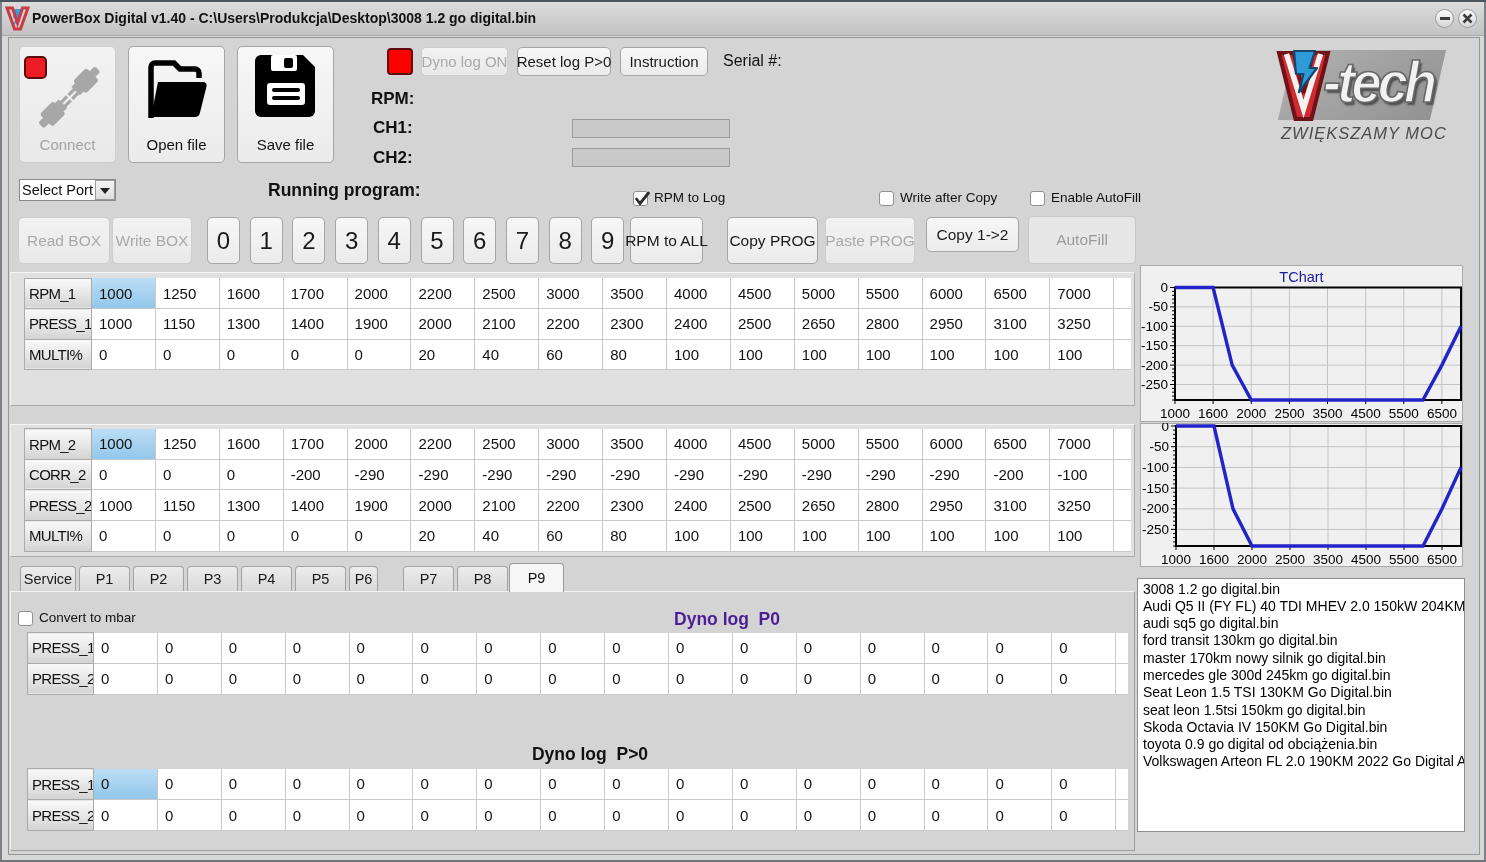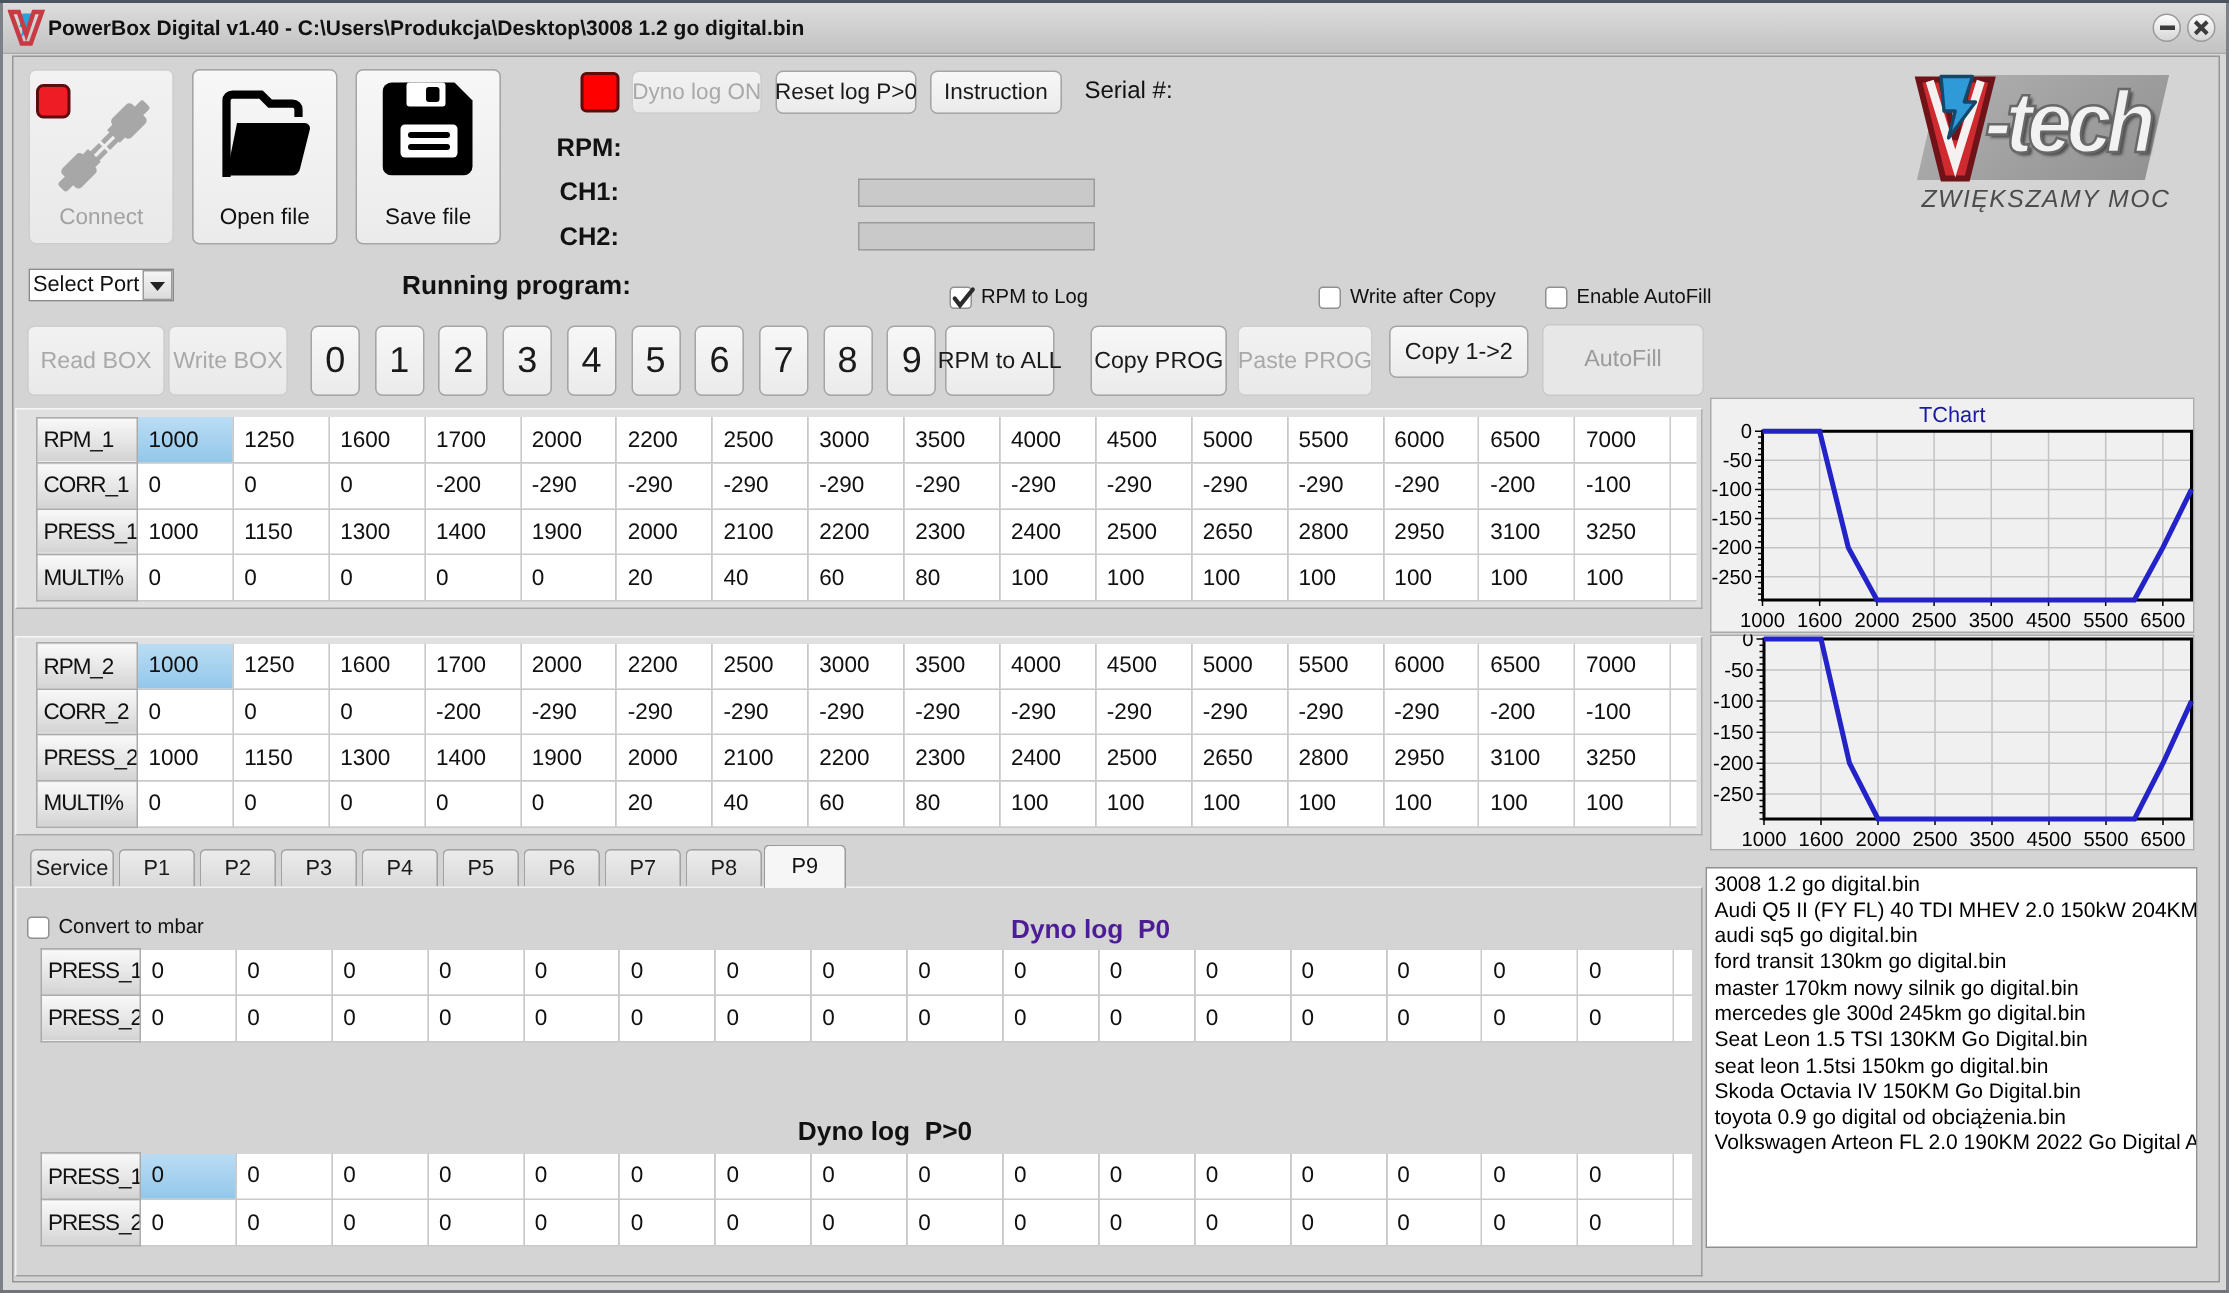--- a/index.html
+++ b/index.html
@@ -149,40 +149,20 @@
         <td class="dc">4000</td>
         <td class="dc">4500</td>
         <td class="dc">5000</td>
         <td class="dc">5500</td>
         <td class="dc">6000</td>
         <td class="dc">6500</td>
         <td class="dc">7000</td>
         <td class="fill"></td>
       </tr>
       <tr style="height:30.6px">
-        <td class="hd">CORR_1</td>
-        <td class="dc">0</td>
-        <td class="dc">0</td>
-        <td class="dc">0</td>
-        <td class="dc">-200</td>
-        <td class="dc">-290</td>
-        <td class="dc">-290</td>
-        <td class="dc">-290</td>
-        <td class="dc">-290</td>
-        <td class="dc">-290</td>
-        <td class="dc">-290</td>
-        <td class="dc">-290</td>
-        <td class="dc">-290</td>
-        <td class="dc">-290</td>
-        <td class="dc">-290</td>
-        <td class="dc">-200</td>
-        <td class="dc">-100</td>
-        <td class="fill"></td>
-      </tr>
-      <tr style="height:30.6px">
         <td class="hd">PRESS_1</td>
         <td class="dc">1000</td>
         <td class="dc">1150</td>
         <td class="dc">1300</td>
         <td class="dc">1400</td>
         <td class="dc">1900</td>
         <td class="dc">2000</td>
         <td class="dc">2100</td>
         <td class="dc">2200</td>
         <td class="dc">2300</td>
@@ -321,21 +301,21 @@
         <td class="fill"></td>
       </tr>
     </tbody>
   </table>
 <div class="abs" style="left:20px;top:566px;width:56px;height:25px;background:linear-gradient(#ececec,#d9d9d9);border:1px solid #a2a2a2;border-bottom:none;border-radius:4px 4px 0 0;text-align:center;font-size:14.5px;color:#1a1a1a;padding-top:4px;">Service</div>
 <div class="abs" style="left:79px;top:566px;width:51px;height:25px;background:linear-gradient(#ececec,#d9d9d9);border:1px solid #a2a2a2;border-bottom:none;border-radius:4px 4px 0 0;text-align:center;font-size:14.5px;color:#1a1a1a;padding-top:4px;">P1</div>
 <div class="abs" style="left:133px;top:566px;width:51px;height:25px;background:linear-gradient(#ececec,#d9d9d9);border:1px solid #a2a2a2;border-bottom:none;border-radius:4px 4px 0 0;text-align:center;font-size:14.5px;color:#1a1a1a;padding-top:4px;">P2</div>
 <div class="abs" style="left:187px;top:566px;width:51px;height:25px;background:linear-gradient(#ececec,#d9d9d9);border:1px solid #a2a2a2;border-bottom:none;border-radius:4px 4px 0 0;text-align:center;font-size:14.5px;color:#1a1a1a;padding-top:4px;">P3</div>
 <div class="abs" style="left:241px;top:566px;width:51px;height:25px;background:linear-gradient(#ececec,#d9d9d9);border:1px solid #a2a2a2;border-bottom:none;border-radius:4px 4px 0 0;text-align:center;font-size:14.5px;color:#1a1a1a;padding-top:4px;">P4</div>
 <div class="abs" style="left:295px;top:566px;width:51px;height:25px;background:linear-gradient(#ececec,#d9d9d9);border:1px solid #a2a2a2;border-bottom:none;border-radius:4px 4px 0 0;text-align:center;font-size:14.5px;color:#1a1a1a;padding-top:4px;">P5</div>
-<div class="abs" style="left:349px;top:566px;width:51px;height:25px;background:linear-gradient(#ececec,#d9d9d9);border:1px solid #a2a2a2;border-bottom:none;border-radius:4px 4px 0 0;text-align:center;font-size:14.5px;color:#1a1a1a;padding-top:4px;">P6</div>
+<div class="abs" style="left:349px;top:566px;width:29px;height:25px;background:linear-gradient(#ececec,#d9d9d9);border:1px solid #a2a2a2;border-bottom:none;border-radius:4px 4px 0 0;text-align:center;font-size:14.5px;color:#1a1a1a;padding-top:4px;">P6</div>
 <div class="abs" style="left:403px;top:566px;width:51px;height:25px;background:linear-gradient(#ececec,#d9d9d9);border:1px solid #a2a2a2;border-bottom:none;border-radius:4px 4px 0 0;text-align:center;font-size:14.5px;color:#1a1a1a;padding-top:4px;">P7</div>
 <div class="abs" style="left:457px;top:566px;width:51px;height:25px;background:linear-gradient(#ececec,#d9d9d9);border:1px solid #a2a2a2;border-bottom:none;border-radius:4px 4px 0 0;text-align:center;font-size:14.5px;color:#1a1a1a;padding-top:4px;">P8</div>
 <div class="abs" style="left:509px;top:563px;width:55px;height:29px;background:#f6f6f6;border:1px solid #9a9a9a;border-bottom:none;border-radius:4px 4px 0 0;text-align:center;font-size:14.5px;color:#111;padding-top:6px;z-index:3;">P9</div>
 <div class="abs" style="left:10px;top:591px;width:1125px;height:260px;background:#d4d4d4;border:1px solid #9e9e9e;border-top-color:#f2f2f2;border-left-color:#f2f2f2;z-index:1;"></div>
 <div class="abs" style="z-index:2;left:0;top:0;width:0;height:0;"></div>
 <div style="z-index:2" class="abs">
     <div class="cb" style="left:18px;top:611px;"></div>
     <div class="cblabel" style="left:39px;top:610px;">Convert to mbar</div>
   </div>
 <div class="abs" style="left:400px;top:609px;width:380px;text-align:right;font-size:17.5px;font-weight:bold;color:#4c1d95;z-index:2;">Dyno log&nbsp; P0</div>

